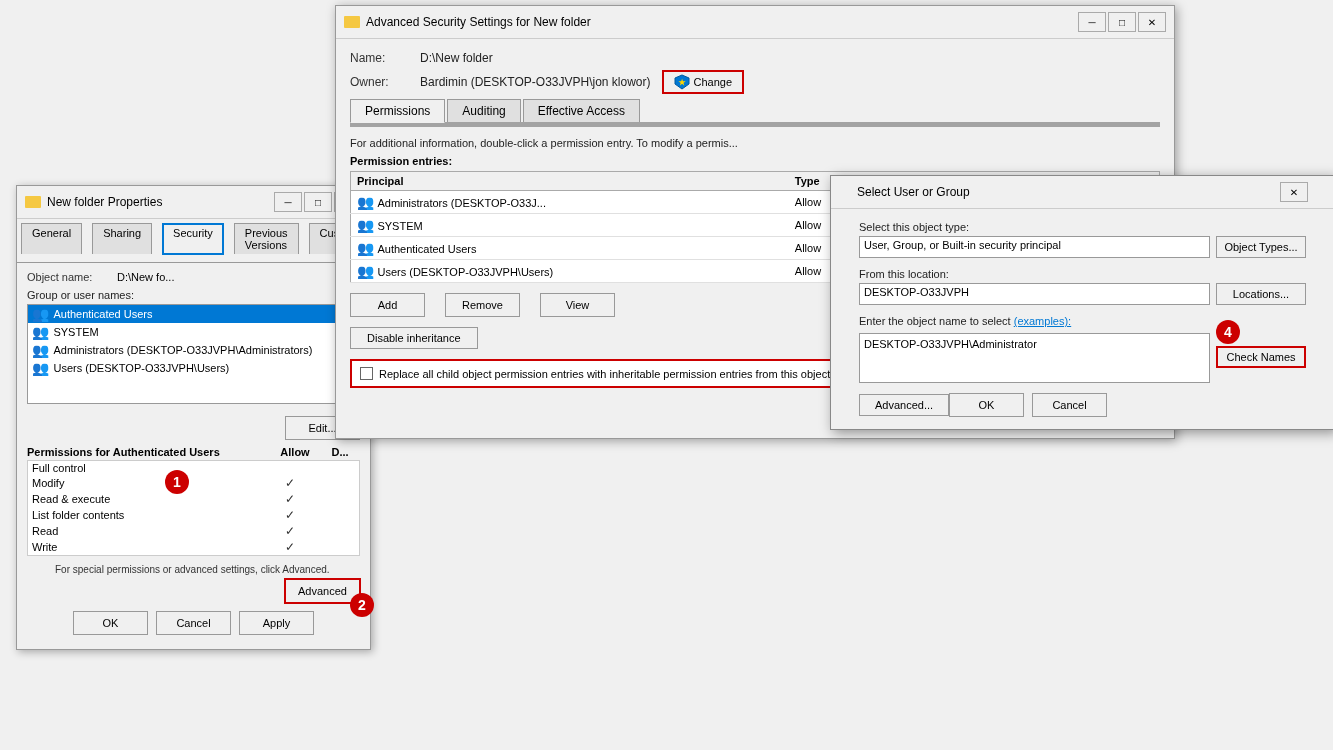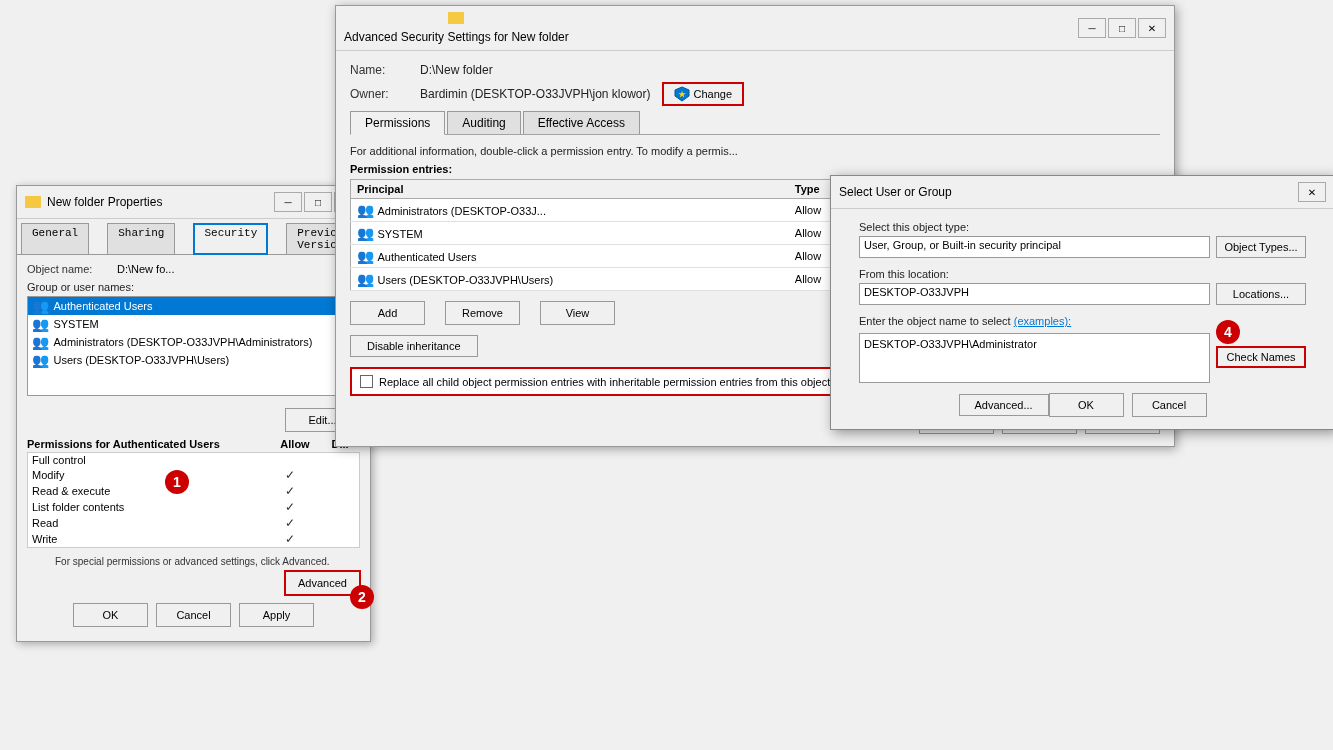--- a/index.html
+++ b/index.html
@@ -60,24 +60,23 @@
       display: flex;
       align-items: center;
       justify-content: center;
       font-size: 10px;
     }
 
     
     .tab-bar {
       display: flex;
       border-bottom: 1px solid #999;
-      padding: 4px 4px 0;
-      gap: 18px;
-      background: #f0f0f0;
-      font-family: Liberation Mono, monospace;
+      padding: 4px 4px 8px;
+      gap: 10px;
+      background: #f0f0f0;
     }
     .tab {
       padding: 3px 10px;
       border: 1px solid #999;
       border-bottom: none;
       background: #e0e0e0;
       cursor: pointer;
       font-size: 11px;
     }
     .tab.active {
@@ -199,21 +198,20 @@
       padding: 6px 8px;
       display: flex;
       align-items: center;
       justify-content: space-between;
       border-bottom: 1px solid #ccc;
     }
     .advsec-title-left {
       display: flex;
       align-items: center;
       gap: 6px;
-      flex-direction: column;
     }
     .advsec-body {
       padding: 12px 14px;
     }
     .info-row {
       display: flex;
       align-items: center;
       margin-bottom: 6px;
       font-size: 12px;
     }
@@ -237,21 +235,21 @@
       outline: 2px solid #c00;
       outline-offset: -1px;
     }
     .shield-icon-small {
       width: 16px;
       height: 16px;
     }
 
     .advsec-tabs {
       display: flex;
-      border-bottom: 1px solid #a3a3a3;
+      border-bottom: 5px solid #a3a3a3;
       margin-bottom: 10px;
       gap: 2px;
     }
     .advsec-tab {
       padding: 4px 14px;
       border: 1px solid #999;
       border-bottom: none;
       background: #e0e0e0;
       cursor: pointer;
       font-size: 12px;
@@ -337,21 +335,21 @@
       position: absolute;
       left: 830px;
       top: 175px;
       width: 505px;
       background: #f0f0f0;
       border: 1px solid #888;
       box-shadow: 3px 3px 12px rgba(0,0,0,0.4);
     }
     .selectuser-titlebar {
       background: #f0f0f0;
-      padding: 6px 8px;
+      padding: 6px 26px;
       display: flex;
       align-items: center;
       justify-content: space-between;
       border-bottom: 1px solid #ccc;
     }
     .selectuser-body {
       padding: 12px 28px;
     }
     .su-section {
       margin-bottom: 10px;
@@ -401,21 +399,21 @@
       min-width: 90px;
       height: 22px;
       border: 2px solid #c00;
       background: #f0f0f0;
       cursor: pointer;
       font-size: 11px;
       padding: 0 6px;
     }
     .su-bottom-row {
       display: flex;
-      justify-content: center;
+      justify-content: flex-start;
       align-items: center;
       margin-top: 10px;
     }
     .su-bottom-right {
       display: flex;
       gap: 8px;
     }
     .su-ok-btn {
       min-width: 75px;
       height: 24px;

